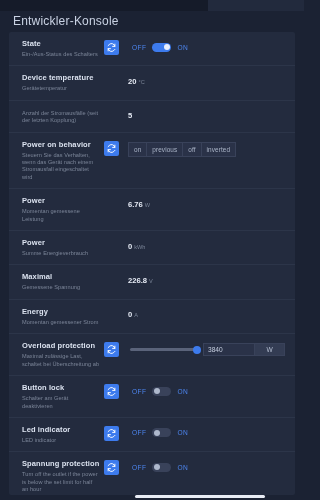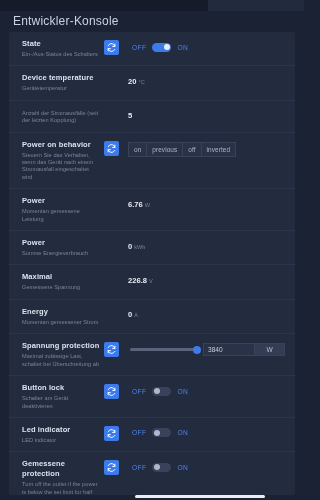--- a/index.html
+++ b/index.html
@@ -227,21 +227,21 @@
           <div class="lbl">Energy</div>
           <div class="sub">Momentan gemessener Strom</div>
         </div>
         <div class="iconslot"></div>
         <div class="ctrl">
           <div class="value"><span>0</span><span class="unit">A</span></div>
         </div>
       </div>
       <div class="row">
         <div class="labelcol">
-          <div class="lbl">Spannung protection</div>
+          <div class="lbl">Overload protection</div>
           <div class="sub">Maximal zulässige Last, schaltet bei Überschreitung ab</div>
         </div>
         <div class="iconslot">
           <div class="iconbtn">
             <svg width="9" height="9" viewBox="0 0 24 24" fill="none" stroke="#ffffff" stroke-width="2.6" stroke-linecap="round" stroke-linejoin="round">
               <polyline points="21 3 21 9 15 9"></polyline>
               <polyline points="3 21 3 15 9 15"></polyline>
               <path d="M21 9a9 9 0 0 0-15-5L3 7"></path>
               <path d="M3 15a9 9 0 0 0 15 5l3-3"></path>
             </svg>
@@ -302,21 +302,21 @@
             <span class="tg-txt">OFF</span>
             <div class="switch off">
               <div class="knob"></div>
             </div>
             <span class="tg-txt">ON</span>
           </div>
         </div>
       </div>
       <div class="row">
         <div class="labelcol">
-          <div class="lbl">Gemessene protection</div>
+          <div class="lbl">Spannung protection</div>
           <div class="sub">Turn off the outlet if the power is below the set limit for half an hour</div>
         </div>
         <div class="iconslot">
           <div class="iconbtn">
             <svg width="9" height="9" viewBox="0 0 24 24" fill="none" stroke="#ffffff" stroke-width="2.6" stroke-linecap="round" stroke-linejoin="round">
               <polyline points="21 3 21 9 15 9"></polyline>
               <polyline points="3 21 3 15 9 15"></polyline>
               <path d="M21 9a9 9 0 0 0-15-5L3 7"></path>
               <path d="M3 15a9 9 0 0 0 15 5l3-3"></path>
             </svg>

